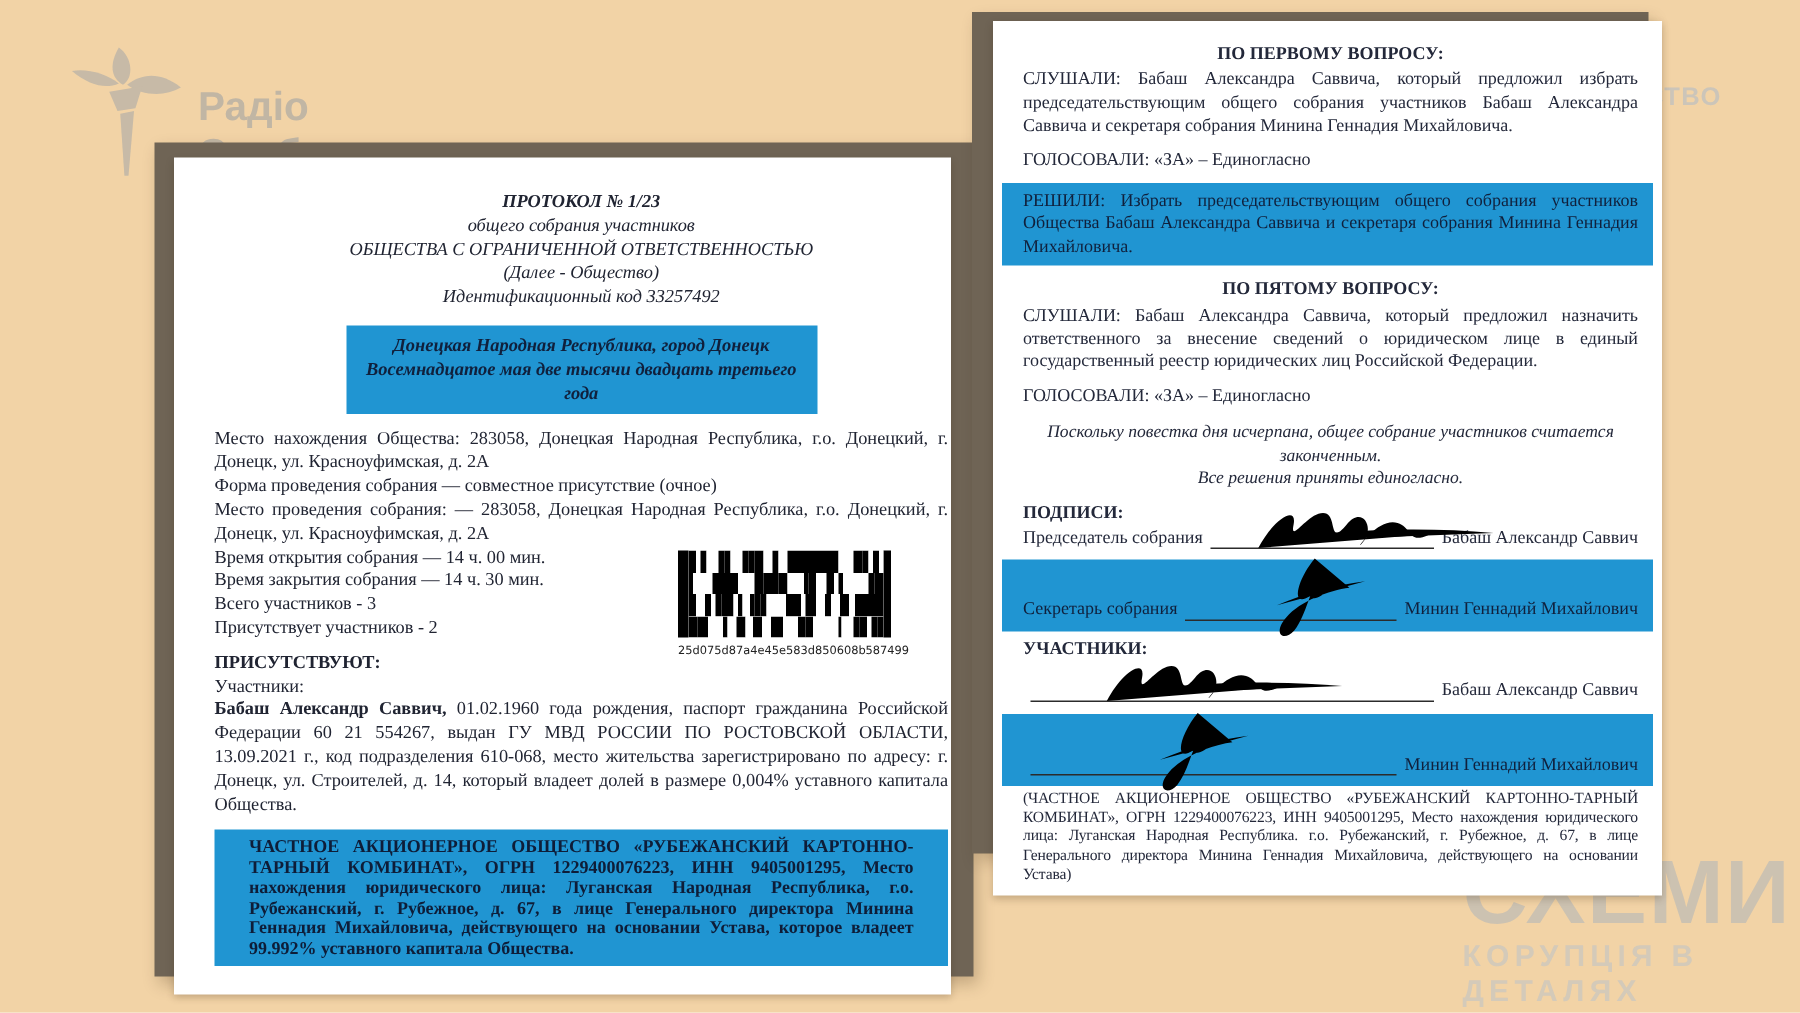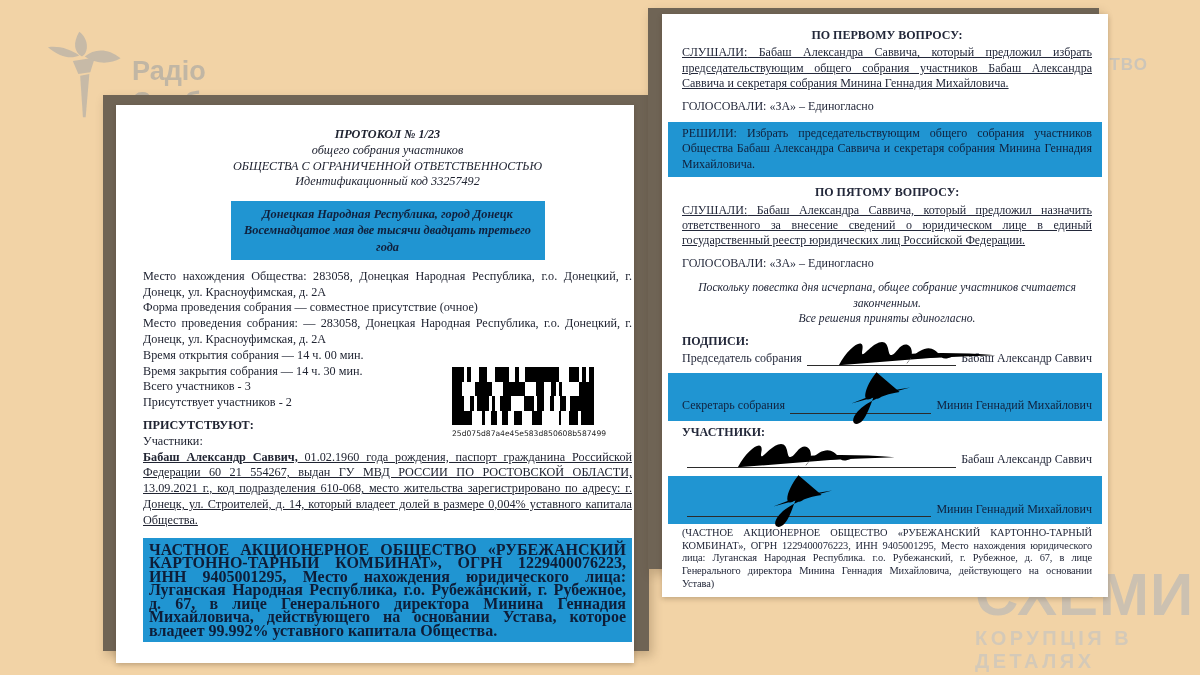--- a/index.html
+++ b/index.html
@@ -13,24 +13,24 @@
              font-size:12.2px;line-height:15.8px;}
   .page-right{left:662px;top:14px;width:446px;height:583px;padding:10px 16px 0 20px;
               font-size:12px;line-height:15.4px;color:#23283a;}
   .center{text-align:center;}
   .b{font-weight:bold;}
   .hdr div{white-space:nowrap;font-style:italic;}
   .bluebox{background:#2095d2;color:#10203c;}
   .date-box{width:306px;margin:11px auto 9px;padding:5px 4px;text-align:center;
             font-style:italic;font-weight:bold;font-size:12.3px;line-height:16.2px;}
   .detail{text-align:justify;}
-  .just{text-align:justify;text-decoration:underline;}
+  .just{text-align:justify;}
   .sec-h{font-weight:bold;margin-top:7px;}
   .lead{font-weight:bold;}
-  .comp-box{margin-top:9px;padding:5px 6px;font-size:16px;line-height:13.5px;
+  .comp-box{margin-top:9px;padding:5px 23px;font-size:12px;line-height:13.5px;
             font-weight:bold;text-align:justify;color:#0e1d38;}
   .comp-box .rest{font-weight:bold;}
   
   .barcode{position:absolute;left:336px;top:262px;width:142px;}
   .bc-bars{height:58px;border-left:7px solid #000;border-right:5px solid #000;background:#fff;}
   .bc-row{display:flex;height:25%;overflow:hidden;}
   .bc-row i{display:block;height:100%;}
   .bc-label{font-family:"DejaVu Sans",sans-serif;font-size:7.6px;letter-spacing:0;
             text-align:center;color:#222;margin-top:1px;white-space:nowrap;}
   
@@ -109,20 +109,21 @@
   </div>
 
   <div class="card card-left"></div>
   <div class="card card-right"></div>
 
   <div class="page page-left">
     <div class="hdr center">
       <div class="b">ПРОТОКОЛ № 1/23</div>
       <div>общего собрания участников</div>
       <div>ОБЩЕСТВА С ОГРАНИЧЕННОЙ ОТВЕТСТВЕННОСТЬЮ</div>
+      <div>(Далее - Общество)</div>
       <div>Идентификационный код 33257492</div>
     </div>
 
     <div class="bluebox date-box">
       <div>Донецкая Народная Республика, город Донецк</div>
       <div>Восемнадцатое мая две тысячи двадцать третьего года</div>
     </div>
 
     <div class="detail">Место нахождения Общества: 283058, Донецкая Народная Республика, г.о. Донецкий, г. Донецк, ул. Красноуфимская, д. 2А</div>
     <div class="detail">Форма проведения собрания — совместное присутствие (очное)</div>

